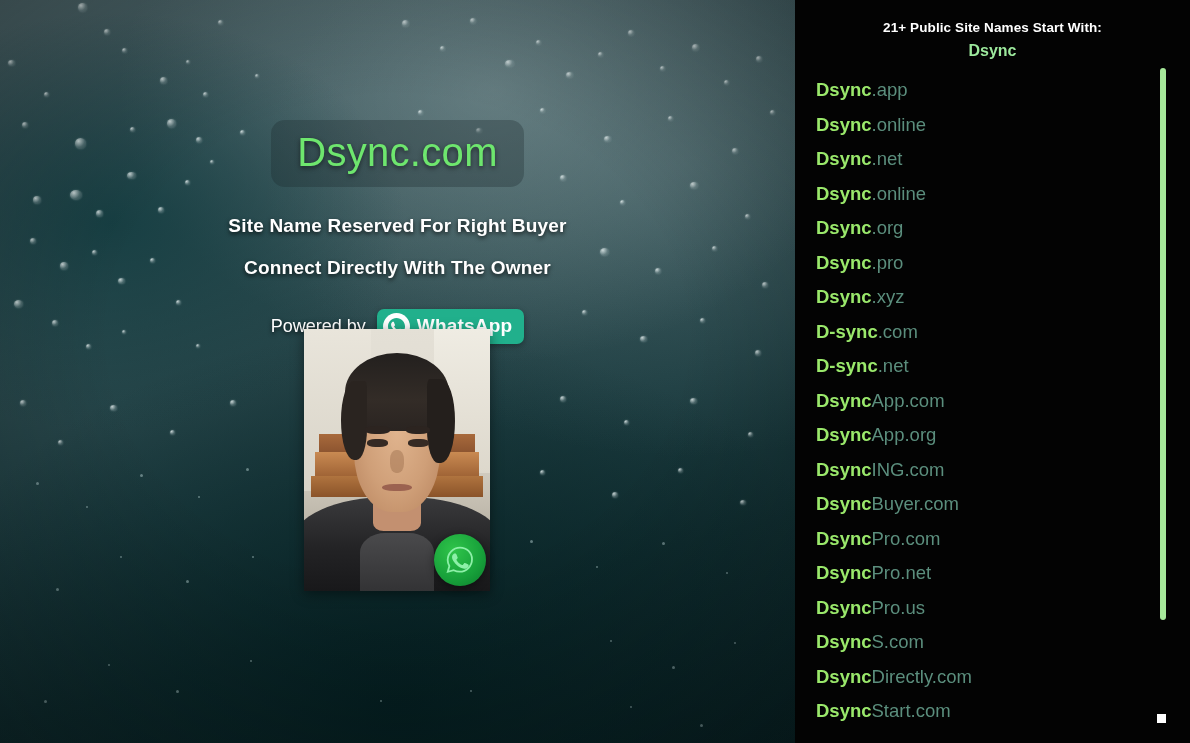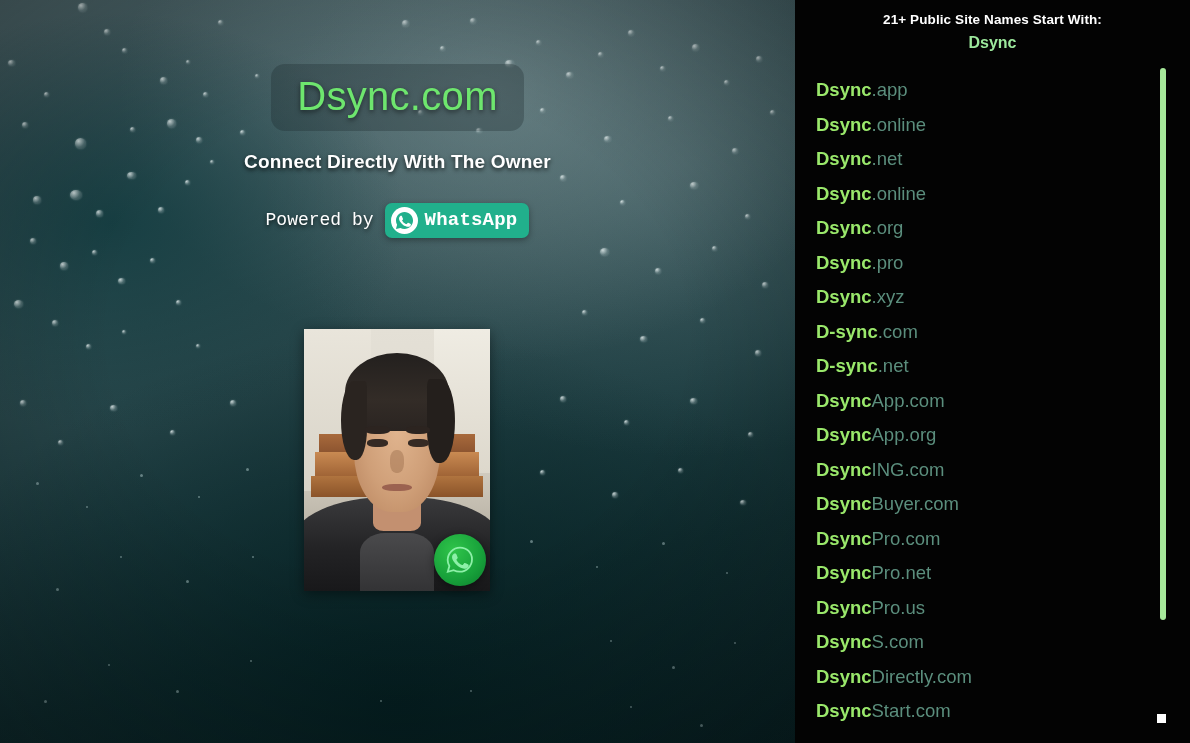--- a/index.html
+++ b/index.html
@@ -32,38 +32,38 @@
     background:radial-gradient(circle at 32% 28%, rgba(226,236,236,0.85), rgba(150,172,174,0.38) 55%, rgba(90,115,118,0.12) 100%);
     box-shadow:0 0 2px rgba(210,228,228,0.30);
   }
   .speck { position:absolute; border-radius:50%; background:rgba(198,224,224,0.45); }
 
   .hero-content {
     position:absolute; left:0; top:0; width:795px; height:743px;
     display:flex; flex-direction:column; align-items:center;
   }
   .title-wrap {
-    margin-top:64px;
+    margin-top:120px;
     background:rgba(28,40,42,0.30);
     border-radius:14px;
     padding:10px 26px 12px;
   }
   .site-title {
     font-size:40px; font-weight:400; color:#6ee66e;
     letter-spacing:0.3px; line-height:1.12;
     text-shadow:0 2px 5px rgba(0,0,0,0.55);
   }
   .tagline {
     margin-top:28px; font-size:19px; font-weight:bold; color:#ffffff;
     letter-spacing:0.2px; text-shadow:0 2px 4px rgba(0,0,0,0.75);
   }
   .tagline2 { margin-top:20px; }
 
   .powered-row {
-    margin-top:30px; display:flex; align-items:center; gap:11px;font-family:Liberation Mono, monospace;
+    margin-top:30px; display:flex; align-items:center; gap:11px;
   }
   .powered-label {
     font-size:18px; color:#ffffff; text-shadow:0 2px 4px rgba(0,0,0,0.7);
   }
   .wa-pill {
     display:flex; align-items:center; gap:7px;
     background:#21b08c; border-radius:7px;
     padding:4px 12px 4px 6px;
     box-shadow:0 2px 6px rgba(0,0,0,0.35);
   }
@@ -139,21 +139,21 @@
     box-shadow:0 2px 7px rgba(0,0,0,0.35);
     cursor:pointer;
   }
 
   
   .panel {
     position:absolute; left:795px; top:0; width:395px; height:743px;
     background:#030303; overflow:hidden;
   }
   .panel-head {
-    text-align:center; padding-top:12px;
+    text-align:center; padding-top:20px;
   }
   .panel-head-1 {
     font-size:13.5px; font-weight:bold; color:#ffffff; letter-spacing:0.1px;
   }
   .panel-head-2 {
     margin-top:7px; font-size:16px; font-weight:bold; color:#9ce89c;
   }
   .name-list {
     position:absolute; left:0; top:73px; width:360px;
   }
@@ -288,20 +288,21 @@
       <div class="speck" style="left:700px;top:724px;width:3px;height:3px;"></div>
       <div class="speck" style="left:380px;top:700px;width:2px;height:2px;"></div>
       <div class="speck" style="left:470px;top:690px;width:2px;height:2px;"></div>
     </div>
     <div class="hero-vignette"></div>
 
     <div class="hero-content">
       <div class="title-wrap">
         <div class="site-title">Dsync.com</div>
       </div>
+      <div class="tagline">Site Name Reserved For Right Buyer</div>
       <div class="tagline tagline2">Connect Directly With The Owner</div>
 
       <div class="powered-row">
         <span class="powered-label">Powered by</span>
         <span class="wa-pill">
           <span class="wa-pill-logo">
             <svg width="21" height="21" viewBox="0 0 32 32" aria-hidden="true">
               <path fill="#21b08c" d="M16 3C8.8 3 3 8.8 3 16c0 2.3.6 4.5 1.7 6.4L3 29l6.8-1.7c1.9 1 4 1.6 6.2 1.6 7.2 0 13-5.8 13-13S23.2 3 16 3z"></path>
               <path fill="#ffffff" d="M12.2 9.6c-.3-.7-.6-.7-.9-.7h-.8c-.3 0-.8.1-1.2.6-.4.5-1.6 1.5-1.6 3.7s1.6 4.3 1.8 4.6c.2.3 3.1 4.9 7.6 6.7 3.8 1.5 4.5 1.2 5.3 1.1.8-.1 2.6-1.1 3-2.1.4-1 .4-1.9.3-2.1-.1-.2-.4-.3-.9-.5-.4-.2-2.6-1.3-3-1.4-.4-.1-.7-.2-1 .2-.3.5-1.1 1.4-1.3 1.7-.2.3-.5.3-.9.1-.4-.2-1.9-.7-3.6-2.2-1.3-1.2-2.2-2.6-2.5-3.1-.2-.4 0-.6.2-.8.2-.2.4-.5.6-.7.2-.2.3-.4.4-.7.1-.3.1-.5 0-.7-.1-.2-1-2.4-1.3-3.2z"></path>
             </svg>

